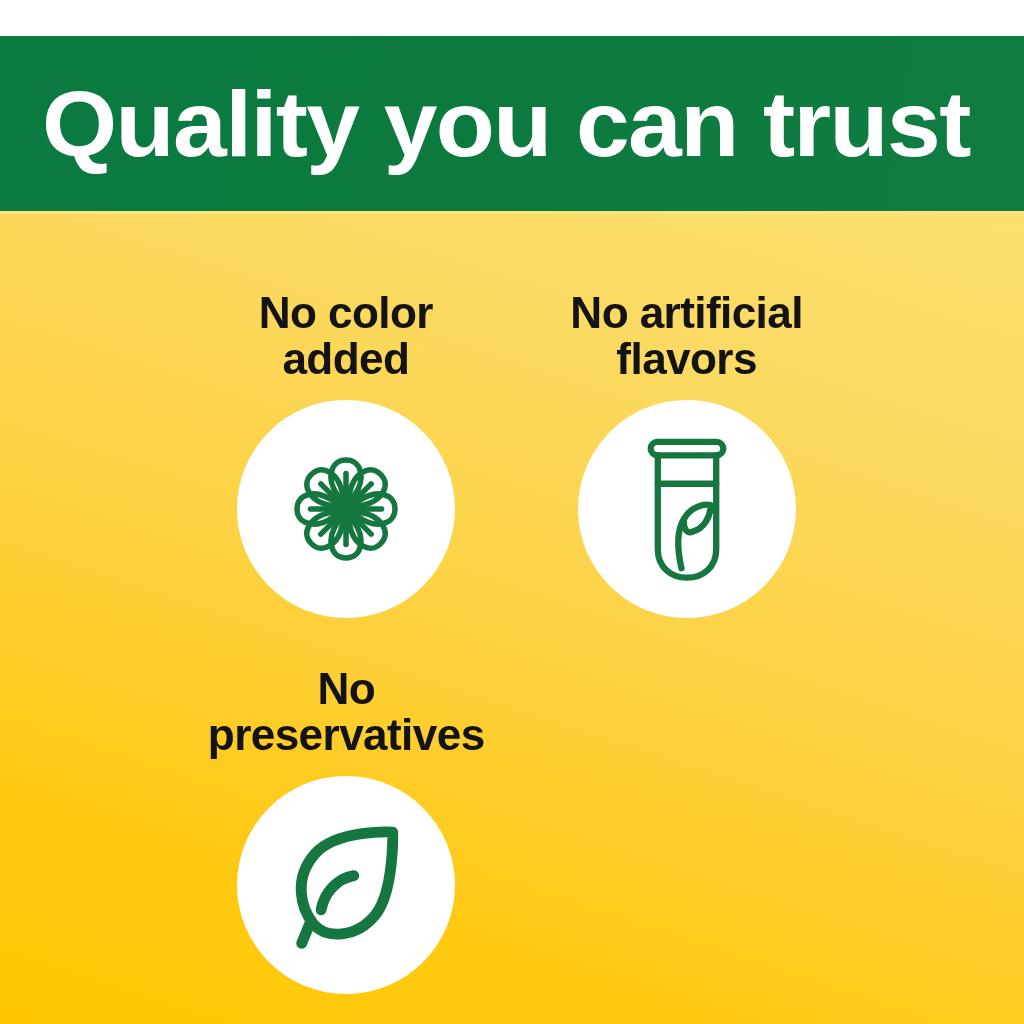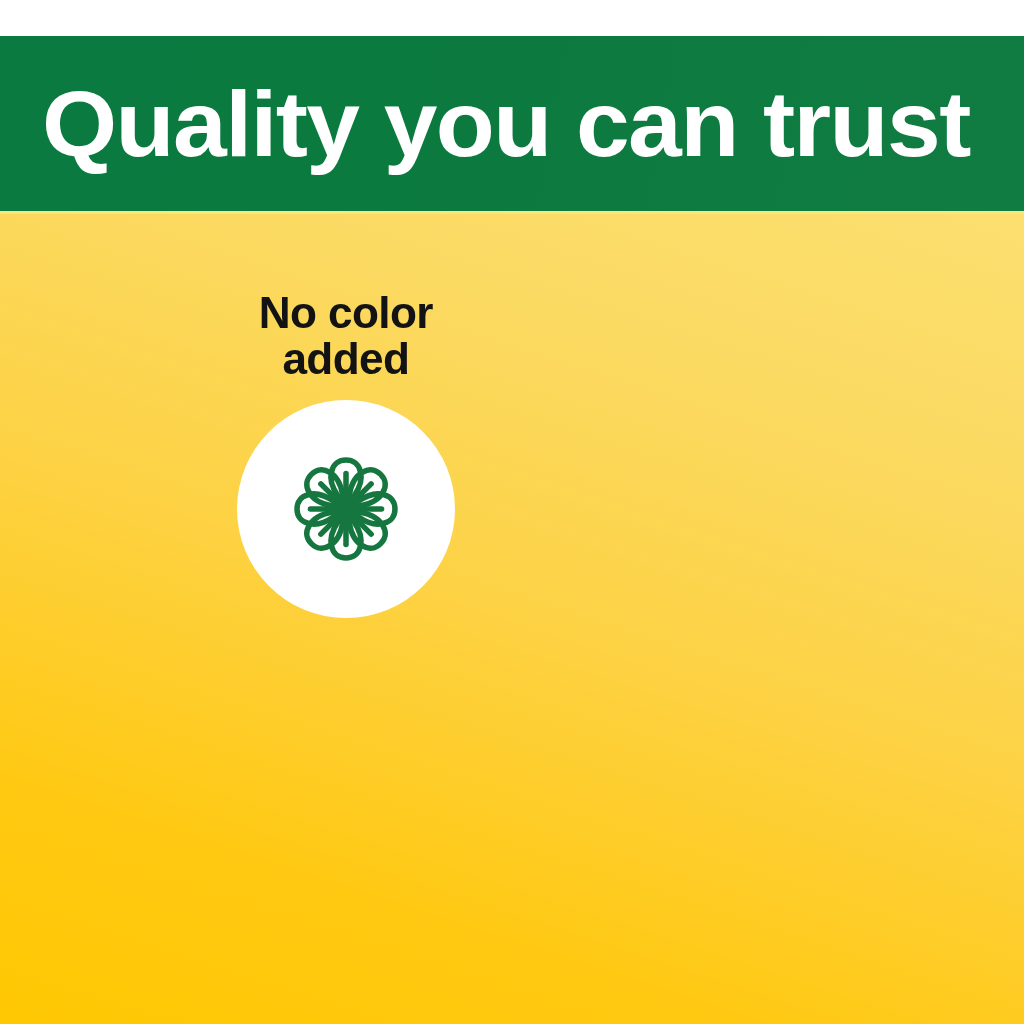--- a/index.html
+++ b/index.html
@@ -187,17 +187,50 @@
             <g transform="rotate(315 100 100)">
               <path d="M100 96 C100 96 104 92 110 84 C117 74 121 62 118 52 C116 43 109 38 100 38
                        C91 38 84 43 82 52 C79 62 83 74 90 84 C96 92 100 96 100 96 Z"></path>
               <path d="M100 93 L100 55"></path>
             </g>
           </g>
         </svg>
       </div>
     </div>
 
-
+    <div class="cell cell-c2 cell-r1">
+      <div class="feature-label">No artificial
+flavors</div>
+      <div class="icon-disc disc-tube">
+        <svg viewBox="0 0 140 190" fill="none" stroke="#16763F" stroke-width="8" stroke-linecap="round" stroke-linejoin="round">
+
+          <rect x="24" y="10" width="92" height="17" rx="8.5"></rect>
+
+          <path d="M33 27 L33 146 C33 168 49 182 70 182 C91 182 107 168 107 146 L107 27"></path>
+
+          <path d="M33 63 L107 63"></path>
+
+          <path d="M63 170 C58 148 56 124 66 108"></path>
+
+          <path d="M66 108 C74 92 92 88 100 90 C100 104 92 120 76 124 C70 126 66 120 66 112 Z"></path>
+        </svg>
+      </div>
+    </div>
+
+    <div class="cell cell-c1 cell-r2">
+      <div class="feature-label">No
+preservatives</div>
+      <div class="icon-disc disc-leaf">
+        <svg viewBox="0 0 180 180" fill="none" stroke="#16763F" stroke-width="14" stroke-linecap="round" stroke-linejoin="round">
+
+          <path d="M150 22 C150 22 78 18 50 50 C22 82 32 120 48 140 C64 160 104 158 128 128
+                   C152 98 150 22 150 22 Z"></path>
+
+          <path d="M100 78 C78 82 62 100 58 122"></path>
+
+          <path d="M45 136 L33 165"></path>
+        </svg>
+      </div>
+    </div>
 
 
   </div>
 </div>
 
 </body></html>

